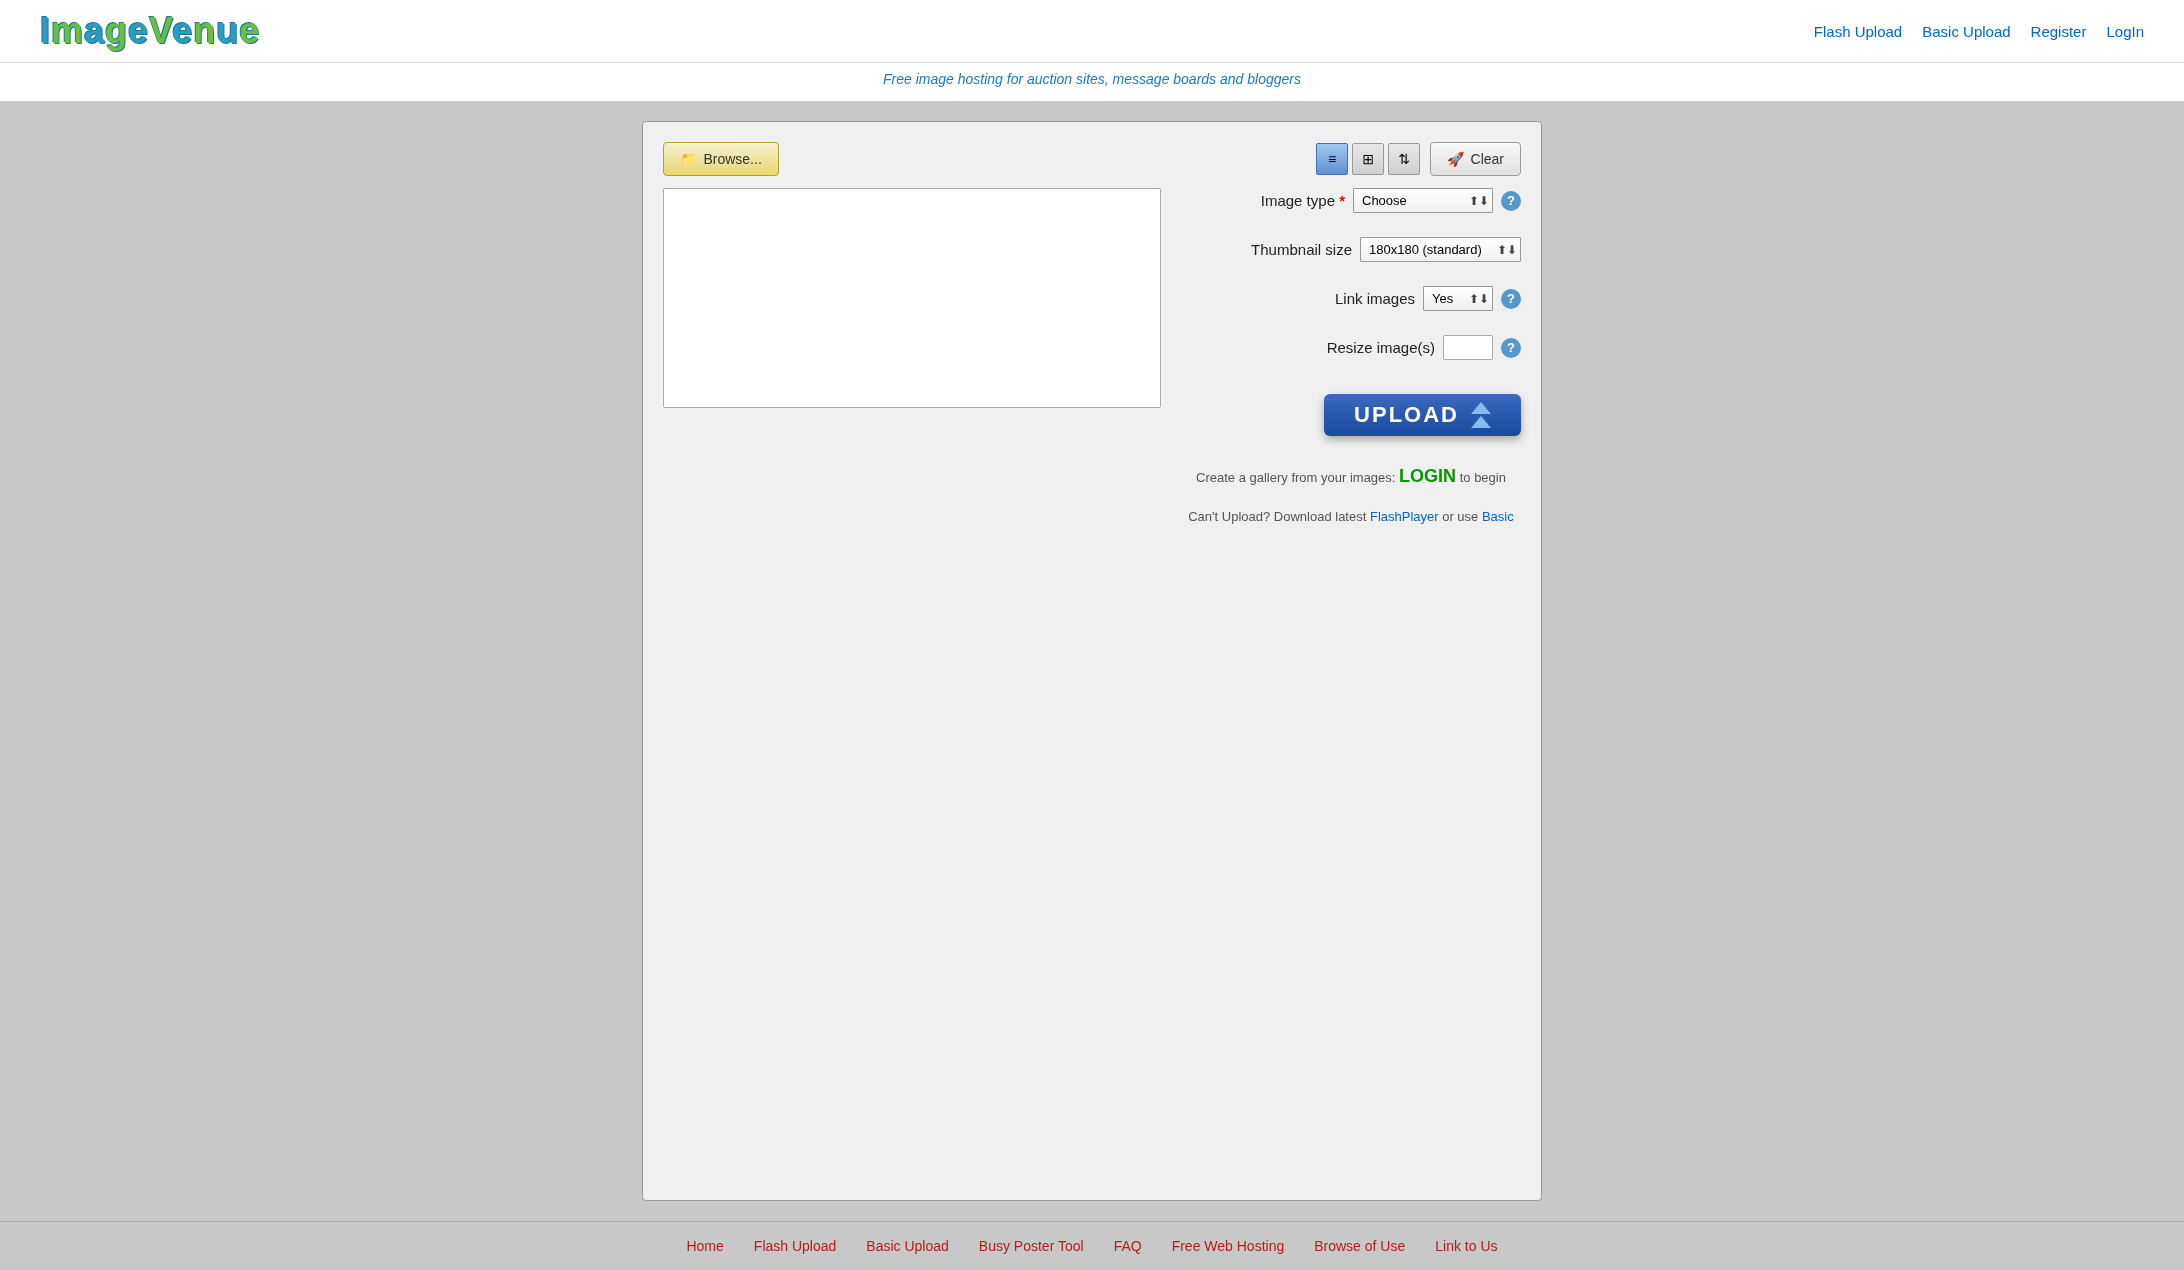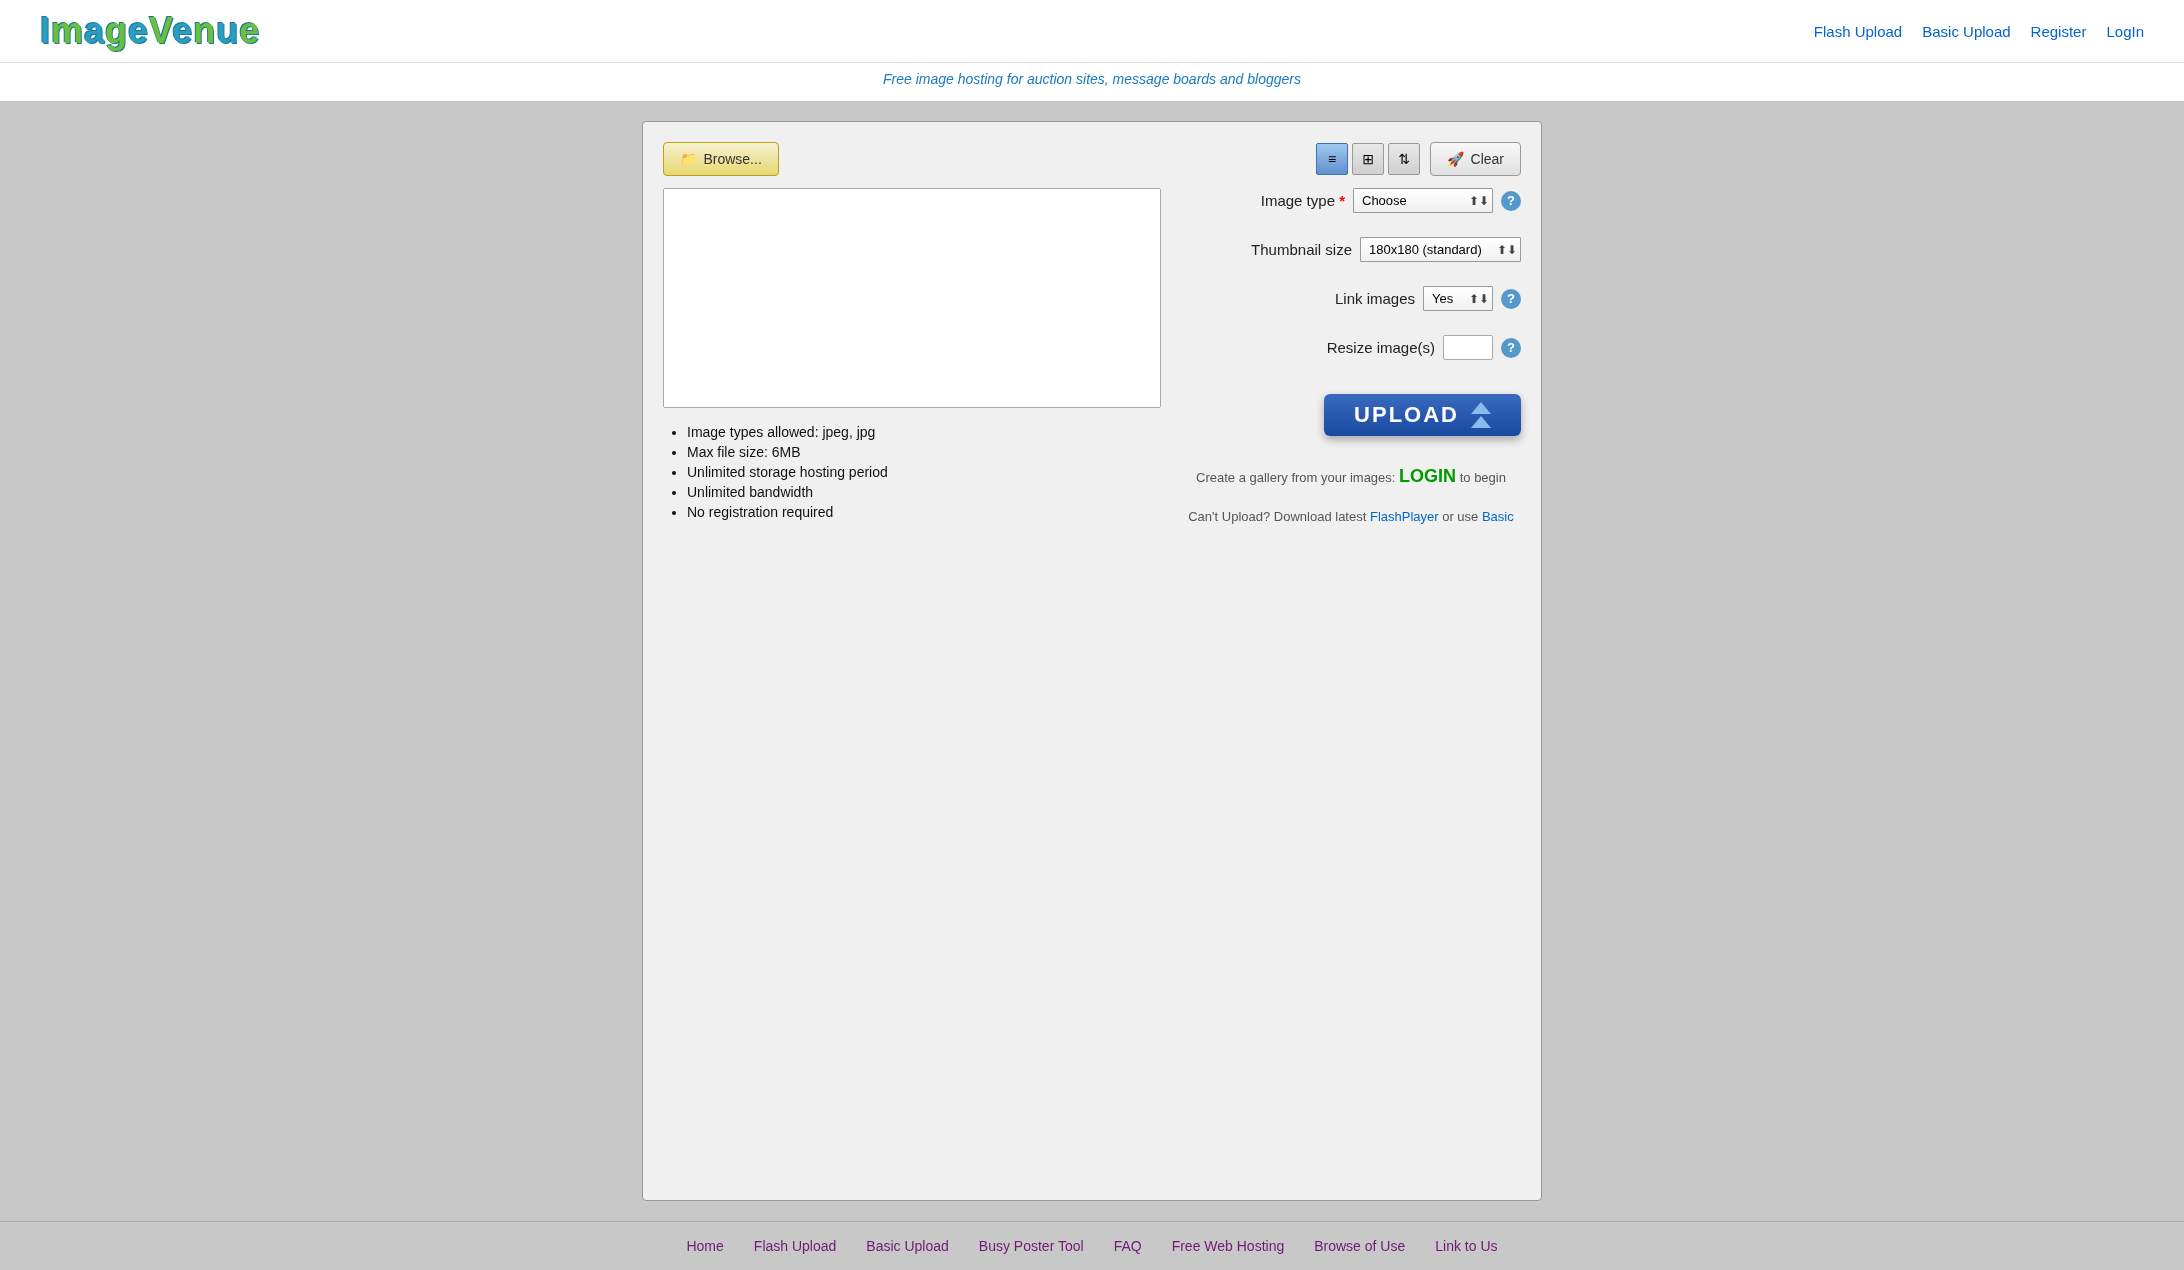--- a/index.html
+++ b/index.html
@@ -288,21 +288,21 @@
     .footer {
       width: 100%;
       background: #c8c8c8;
       padding: 16px 0;
       display: flex;
       justify-content: center;
       gap: 30px;
       border-top: 1px solid #aaa;
     }
     .footer a {
-      color: #701a75;
+      color: #b91c1c;
       text-decoration: none;
       font-size: 14px;
     }
   </style>
 </head>
 <body>
 
 <div class="header">
   <div class="logo">
     <span class="blue">I</span><span class="green">m</span><span class="blue">a</span><span class="green">g</span><span class="blue">e</span><span class="green">V</span><span class="blue">e</span><span class="green">n</span><span class="blue">u</span><span class="green">e</span>
@@ -334,27 +334,20 @@
       <button class="clear-btn">
         <span>🚀</span>
         <span>Clear</span>
       </button>
     </div>
 
     <div class="content-row">
       <div class="left-col">
         <div class="drop-area"></div>
 
-        <ul class="info-list">
-          <li>Image types allowed: jpeg, jpg</li>
-          <li>Max file size: 6MB</li>
-          <li>Unlimited storage hosting period</li>
-          <li>Unlimited bandwidth</li>
-          <li>No registration required</li>
-        </ul>
       </div>
 
       <div class="right-col">
 
         <div class="options-row">
           <span class="options-label">
             <span>Image type</span>
             <span class="required">*</span>
           </span>
           <div class="select-wrapper">

